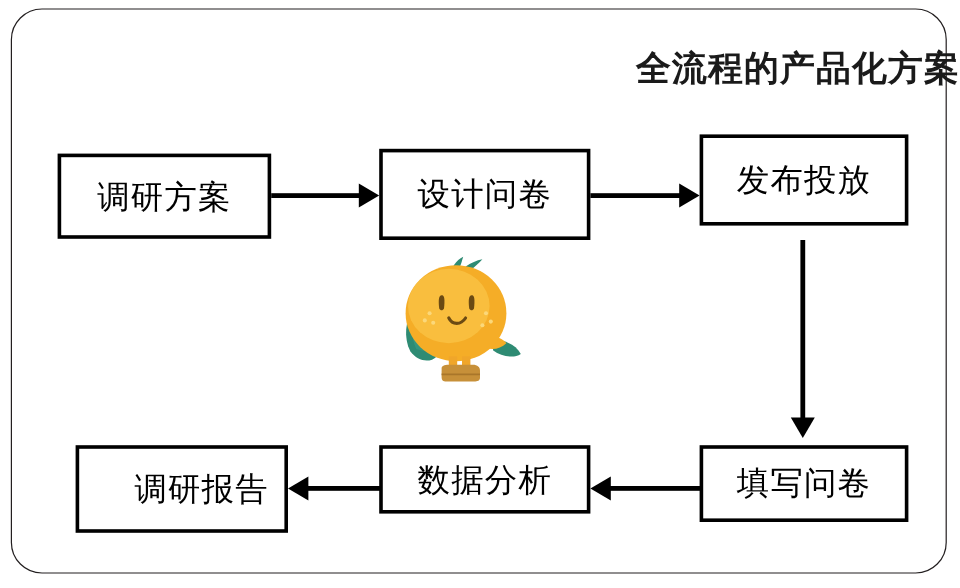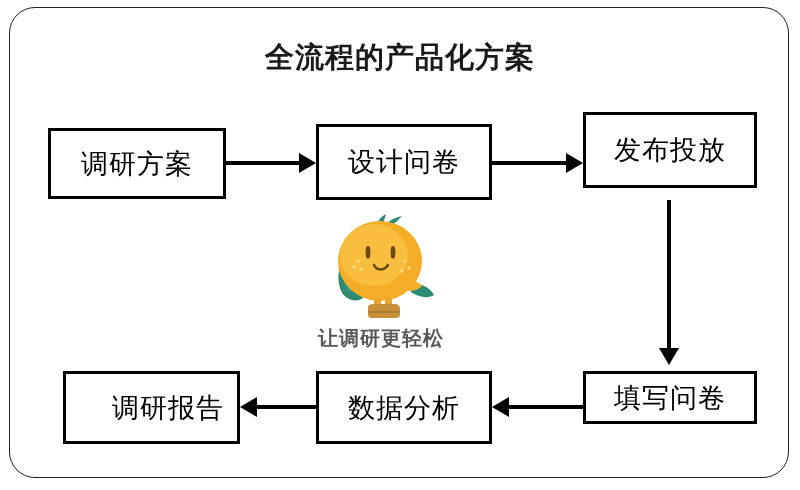--- a/index.html
+++ b/index.html
@@ -30,21 +30,21 @@
     border-radius: 26px;
     box-sizing: border-box;
     background: #ffffff;
   }
   
   .title {
     position: absolute;
     left: 0;
     top: 38px;
     width: 800px;
-    text-align: center;
+    text-align: right;
     font-size: 29px;
     font-weight: 700;
     letter-spacing: 1px;
     color: #1a1a1a;
     white-space: nowrap;
   }
   
   .node {
     position: absolute;
     border: 3px solid #000000;
@@ -55,22 +55,22 @@
     justify-content: center;
     font-size: 27px;
     font-weight: 400;
     color: #000000;
     letter-spacing: 1px;
     white-space: nowrap;
   }
   .n1 { left: 48px;  top: 128px; width: 178px; height: 71px; }
   .n2 { left: 316px; top: 124px; width: 176px; height: 76px; }
   .n3 { left: 583px; top: 112px; width: 174px; height: 76px; }
-  .n4 { left: 583px; top: 371px; width: 174px; height: 53px; }
-  .n5 { left: 316px; top: 371px; width: 176px; height: 73px; }
+  .n4 { left: 583px; top: 371px; width: 174px; height: 64px; }
+  .n5 { left: 316px; top: 371px; width: 176px; height: 57px; }
   .n6 { left: 63px;  top: 371px; width: 177px; height: 73px; padding-left: 33px; }
 
   
   .shaft {
     position: absolute;
     background: #000000;
   }
   .shaft-h { height: 4px; }
   .shaft-v { width: 4px; }
 
@@ -194,16 +194,15 @@
       <circle cx="91" cy="48" r="1.7" fill="#FBD87A"></circle>
       <circle cx="95" cy="55" r="1.7" fill="#FBD87A"></circle>
       <circle cx="88" cy="58" r="1.7" fill="#FBD87A"></circle>
 
       <rect x="60" y="84" width="7" height="12" fill="#F0A62A"></rect>
       <rect x="71" y="84" width="7" height="12" fill="#F0A62A"></rect>
 
       <path d="M54 94 C54 92, 56 91, 60 91 L80 91 C84 91, 86 93, 86 96 L86 102 C86 104, 84 105, 81 105 L58 105 C55 105, 54 104, 54 101 Z" fill="#C79039"></path>
       <path d="M54 99 L86 99" stroke="#A9762A" stroke-width="1.6"></path>
     </svg>
-    <div class="tagline">让调研更轻松</div>
   </div>
 
 </div>
 
 </body></html>

